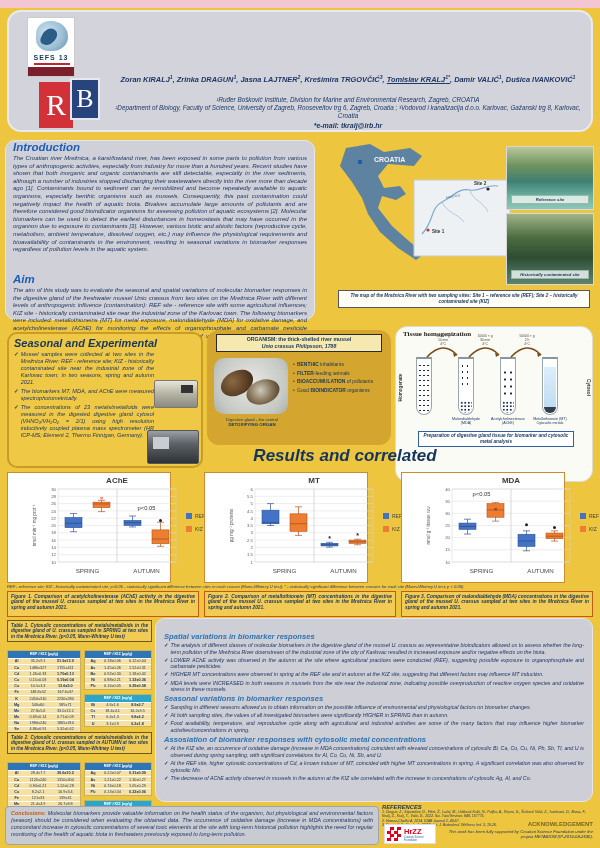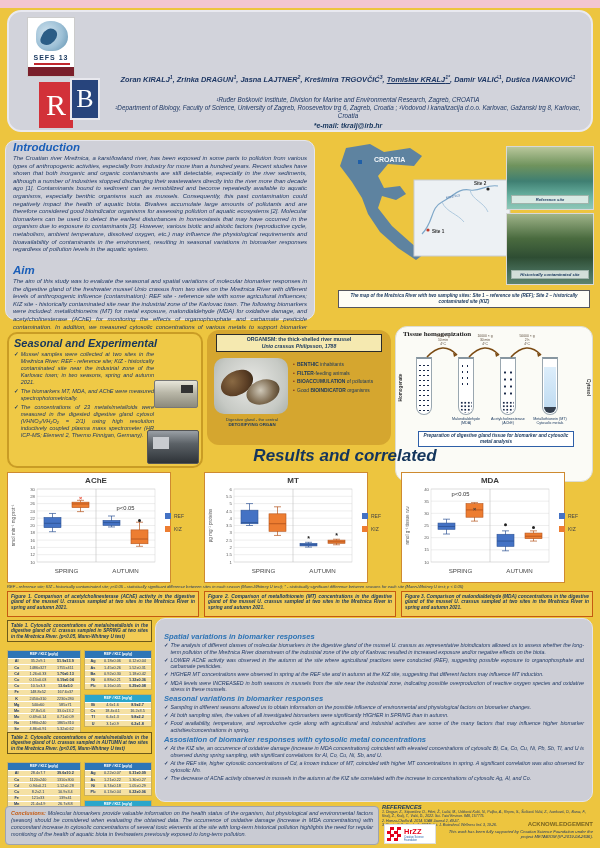--- a/index.html
+++ b/index.html
@@ -70,21 +70,21 @@
   .rot-label { position:absolute; color:#333; font-size:4.6px; font-weight:bold; white-space:nowrap; }
   .rl-left { left:-9px; top:58px; transform:rotate(-90deg); }
   .rl-right { right:-5px; top:58px; transform:rotate(90deg); }
   .step { position:absolute; top:8px; width:38px; height:24px; text-align:center; }
   .step svg { position:absolute; left:0; top:9px; }
   .step-txt { position:relative; color:#5a4a3a; font-size:3.4px; line-height:1.15; }
   .tube-label { position:absolute; top:90px; width:44px; color:#17365D; font-size:3.7px; text-align:center; line-height:1.2; }
   .tissue-cap { position:absolute; left:22px; top:104px; width:156px; background:#fff; border:1.2px solid #2E5FA8; color:#17365D; font-size:4.7px; font-weight:bold; font-style:italic; text-align:center; line-height:1.25; padding:1px; }
   
   .results-h { position:absolute; left:150px; top:446px; width:390px; text-align:center; color:#14355C; font-size:17px; font-weight:bold; font-style:italic; }
-  .chart-panel { position:absolute; top:472px; width:164px; height:111px; background:#fff; border:1.5px solid #CE8A30; }
+  .chart-panel { position:absolute; top:472px; width:164px; height:111px; background:#fff; border:1.5px solid #CE8A30;padding-left:21px; }
   .cp1 { left:7px; } .cp2 { left:204px; } .cp3 { left:401px; }
   .charts-footnote { position:absolute; left:7px; top:584px; width:586px; color:#1F3864; font-size:4.1px; font-style:italic; }
   .fig-cap { position:absolute; top:591px; width:192px; height:26px; background:#F2CB55; border:1.5px solid #C55A11; color:#17365D; font-size:4.8px; font-weight:bold; font-style:italic; line-height:1.23; padding:1.5px 3px; text-align:justify; }
   
   .tbl-cap { position:absolute; left:7px; width:145px; background:#F2CB55; border:1.2px solid #6d5a1a; color:#17365D; font-size:4.6px; font-weight:bold; font-style:italic; line-height:1.25; padding:1.5px 3px; text-align:justify; }
   .tc1 { top:620px; } .tc2 { top:732px; }
   .tbl-grid { position:absolute; left:7px; width:145px; display:flex; gap:3px; }
   .tg1 { top:650px; } .tg2 { top:762px; }
   .tbl-col { display:flex; flex-direction:column; gap:4px; }
   .tbl-col.left { width:74px; } .tbl-col.right { width:68px; }
@@ -136,21 +136,21 @@
     <div class="affil">
       <span>¹Ruđer Bošković Institute, Division for Marine and Environmental Research, Zagreb, CROATIA</span><br>
       <span>²Department of Biology, Faculty of Science, University of Zagreb, Rooseveltov trg 6, Zagreb, Croatia ; ³Vodovod i kanalizacija d.o.o. Karlovac, Gažanski trg 8, Karlovac, Croatia</span>
     </div>
     <div class="email">*e-mail: tkralj@irb.hr</div>
   </div>
 
   <div class="intro-panel">
     <div class="sec-h">Introduction</div>
     <div class="body-txt">The Croatian river Mrežnica, a karst/lowland river, has been exposed in some parts to pollution from various types of anthropogenic activities, especially from industry for more than a hundred years. Recent studies have shown that both inorganic and organic contaminants are still detectable, especially in the river sediments, although a number of industries stopped discharging their wastewaters directly into the river more than decade ago [1]. Contaminants bound to sediment can be remobilized and become repeatedly available to aquatic organisms, especially benthic organisms such as mussels. Consequently, this past contamination could negatively impact the health of aquatic biota. Bivalves accumulate large amounts of pollutants and are therefore considered good bioindicator organisms for assessing pollution of aquatic ecosystems [2]. Molecular biomarkers can be used to detect the earliest disturbances in homeostasis that may have occurred in the organism due to exposure to contaminants [3]. However, various biotic and abiotic factors (reproductive cycle, metabolism, ambient temperature, dissolved oxygen, etc.) may influence the physiological requirements and bioavailability of contaminants in the environment, resulting in seasonal variations in biomarker responses regardless of pollution levels in the aquatic system.</div>
-    <div class="sec-h" style="margin-top:10px;">Aim</div>
+    <div class="sec-h" style="margin-top:19px;">Aim</div>
     <div class="body-txt">The aim of this study was to evaluate the seasonal and spatial variations of molecular biomarker responses in the digestive gland of the freshwater mussel Unio crassus from two sites on the Mrežnica River with different levels of anthropogenic influence (contamination): REF site - reference site with some agricultural influences; KIZ site - historically contaminated site near the industrial zone of the Karlovac town. The following biomarkers were included: metallothioneins (MT) for metal exposure, malondialdehyde (MDA) for oxidative damage, and acetylcholinesterase (AChE) for monitoring the effects of organophosphate and carbamate pesticide contamination. In addition, we measured cytosolic concentrations of various metals to support biomarker analysis.</div>
   </div>
 
   <svg class="map-svg" width="195" height="150" viewBox="0 0 195 150">
     <path d="M28,6 L52,2 L66,10 L92,6 L104,14 L96,24 L70,22 L60,34 L66,46 L82,44 L88,52 L78,58 L64,54 L60,66 L74,84 L92,100 L106,112 L98,118 L80,106 L62,90 L50,72 L44,56 L34,40 L22,24 Z" fill="#5E83A0"></path>
     <rect x="40" y="18" width="4" height="4" fill="#1F5FA8"></rect>
     <text x="56" y="20" font-size="7" font-weight="bold" fill="#F2F6F9">CROATIA</text>
     <rect x="96" y="38" width="96" height="76" fill="#EDF1F4" stroke="#c9cdd2" stroke-width="1"></rect>
     <path d="M104,92 C116,80 112,66 124,60 C136,54 140,46 152,48 C162,50 168,42 180,44" fill="none" stroke="#7FA8C9" stroke-width="1.2"></path>
     <path d="M124,60 C128,70 140,72 146,80 M152,48 C154,58 166,60 170,70" fill="none" stroke="#9FBFD8" stroke-width="0.8"></path>

